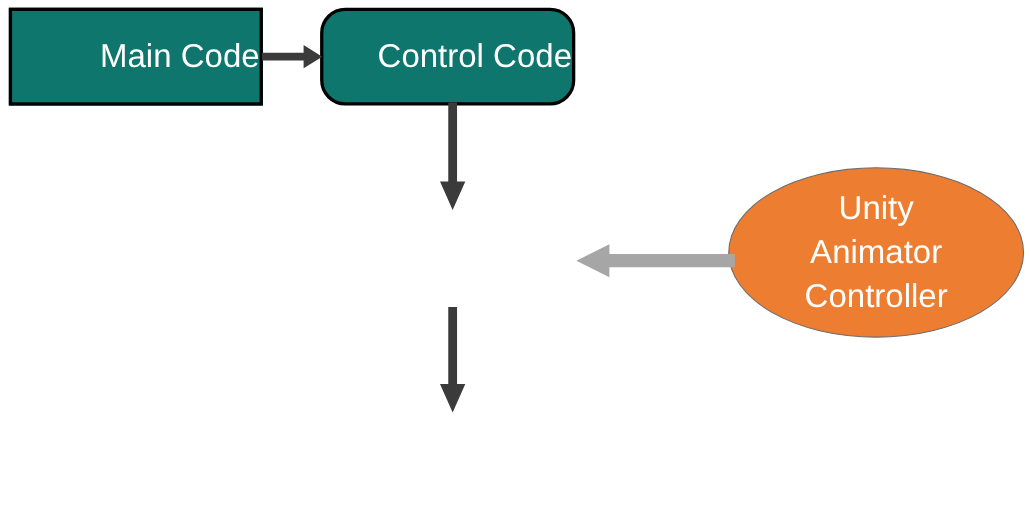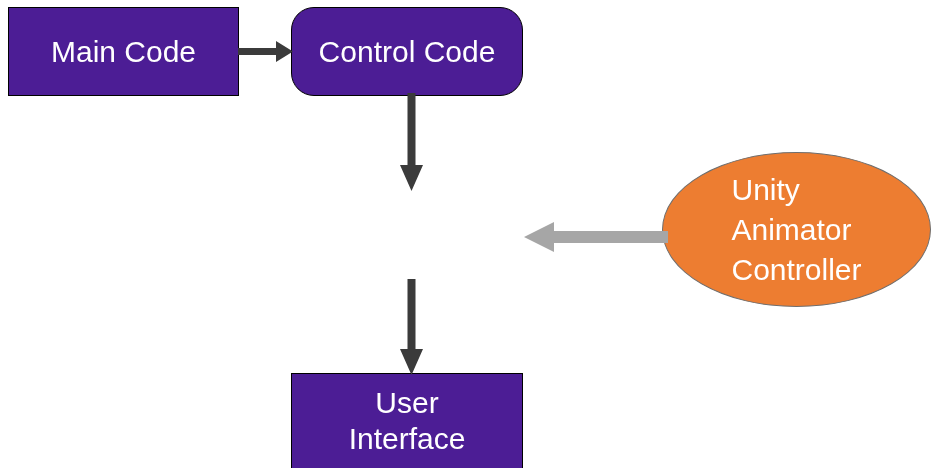--- a/index.html
+++ b/index.html
@@ -15,45 +15,46 @@
   }
   #diagram-canvas {
     position: relative;
     width: 937px;
     height: 468px;
     background: #ffffff;
   }
   .node-box {
     position: absolute;
     box-sizing: border-box;
-    background: #4c1d95;
-    border: 1px solid #000000;
+    background: #0f766e;
+    border: 3px solid #000000;
     display: flex;
     align-items: center;
-    justify-content: center;
+    justify-content: flex-end;
     text-align: center;
   }
   .node-label {
     color: #FFFFFF;
     font-family: "Liberation Sans", sans-serif;
     font-size: 30px;
     line-height: 36px;
     font-weight: 400;
     white-space: pre-line;
     letter-spacing: 0px;
   }
   .node-ellipse {
     position: absolute;
     box-sizing: border-box;
     background: #ED7D31;
     border: 1px solid #6E6E6E;
     border-radius: 50%;
     display: flex;
     align-items: center;
     justify-content: center;
+    text-align: center;
   }
   .ellipse-label {
     color: #FFFFFF;
     font-family: "Liberation Sans", sans-serif;
     font-size: 30px;
     line-height: 40px;
     font-weight: 400;
     white-space: pre-line;
   }
   .connector {
@@ -79,24 +80,20 @@
 
   <div class="node-box" id="box-main-code">
     <span class="node-label">Main Code</span>
   </div>
 
   <div class="node-box" id="box-control-code">
     <span class="node-label">Control Code</span>
   </div>
 
 
-  <div class="node-box" id="box-user-interface">
-    <span class="node-label">User
-Interface</span>
-  </div>
 
   <div class="node-ellipse" id="ellipse-unity">
     <span class="ellipse-label">Unity
 Animator
 Controller</span>
   </div>
 
   <svg class="connector" id="conn-main-to-control" viewBox="0 0 60 32" width="60" height="32">
     <path d="M 2,12 L 40,12 L 40,5 L 57,15.5 L 40,26 L 40,19 L 2,19 Z" fill="#3B3B3B"></path>
   </svg>

